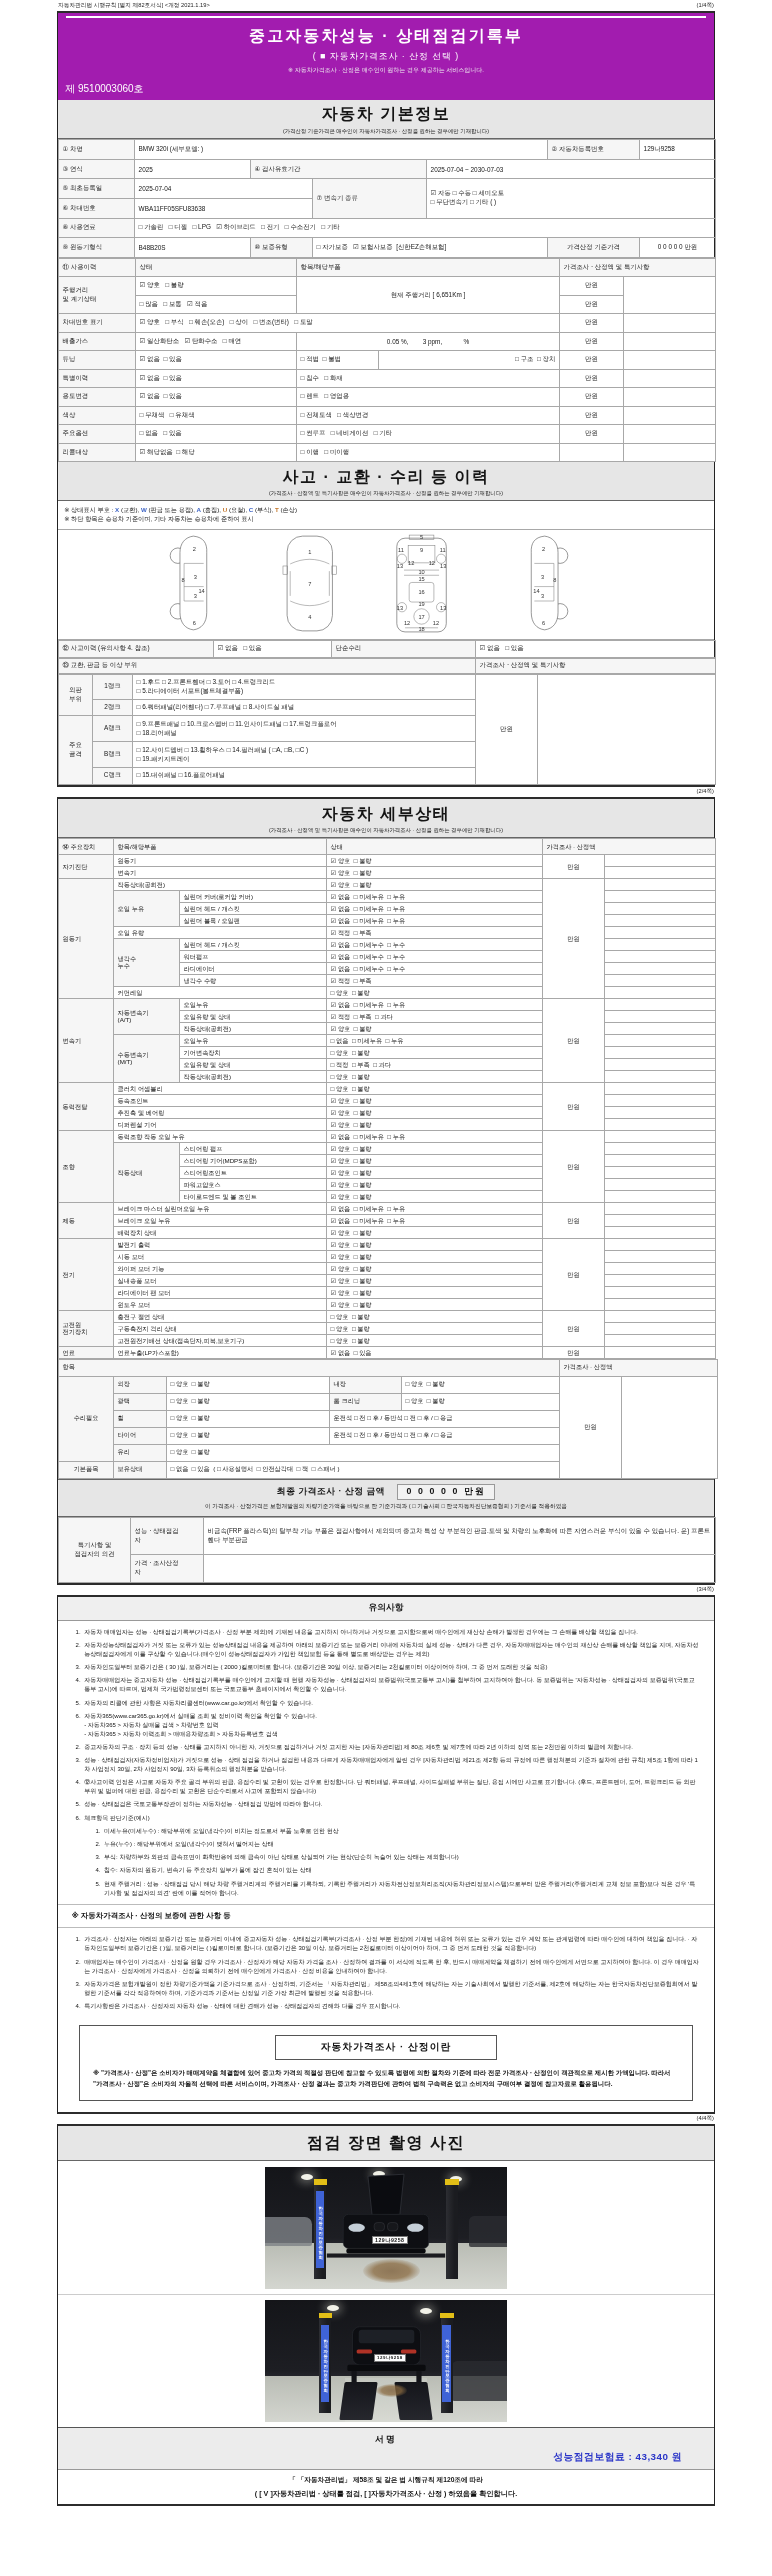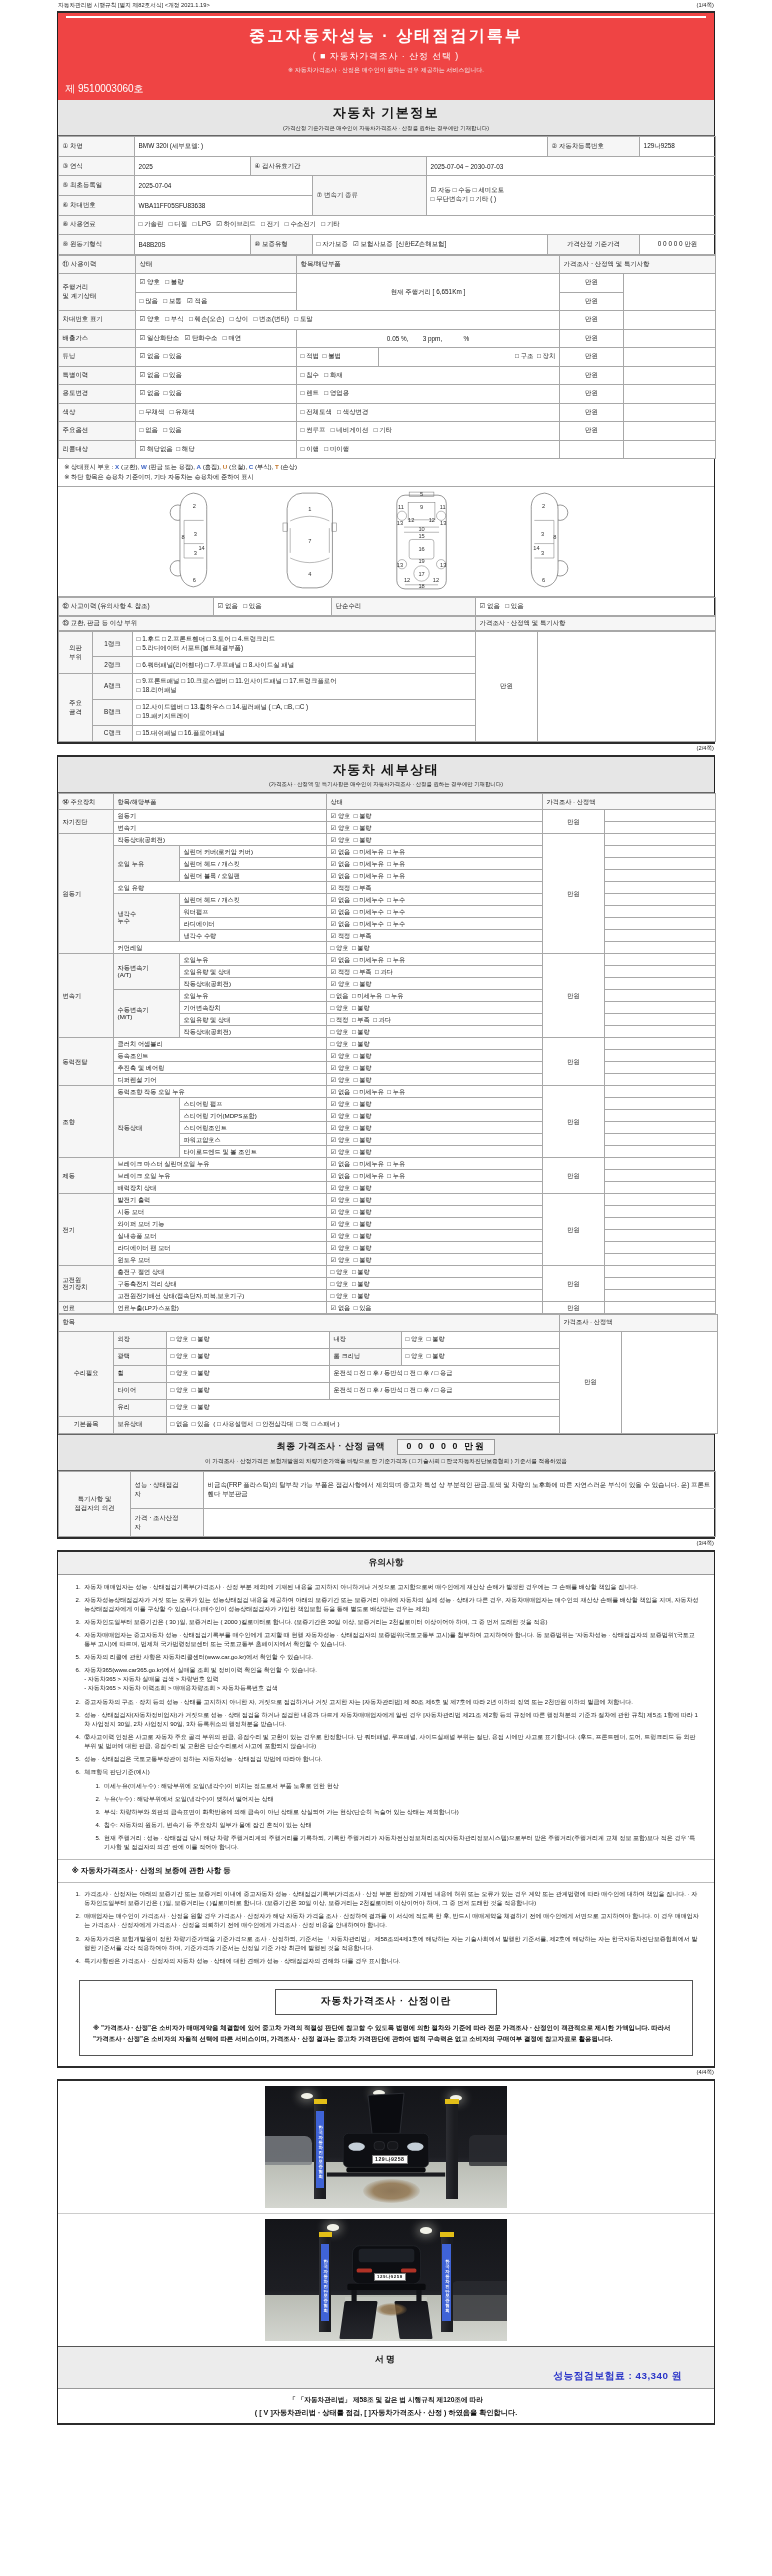--- a/index.html
+++ b/index.html
@@ -8,30 +8,30 @@
     width:773px; height:2576px; overflow:hidden;
     font-family:"Liberation Sans","DejaVu Sans",sans-serif;
     color:#141414; font-size:6.7px;
   }
   .sheet { width:658px; margin-left:57px; }
   .topline { display:flex; justify-content:space-between; font-size:5.7px; padding:1.5px 1px 1px; color:#222; }
   .marker { text-align:right; font-size:5.7px; padding:1px 1px 1.5px; color:#222; }
   .block { border:1px solid #222; border-top:2.6px solid #2c2c2c; border-bottom:2.6px solid #2c2c2c; background:#fff; }
 
   
-  .darkhead { background:#ef4444; color:#fff; padding:2.1px 7.2px 4.1px; }
+  .darkhead { background:#a21caf; color:#fff; padding:2.1px 7.2px 4.1px; }
   .darkhead .stripe { height:2.6px; background:#fff; margin:1px 1px 8.2px; }
   .darkhead .t1 { text-align:center; font-size:16px; font-weight:700; letter-spacing:2.1px; }
   .darkhead .t2 { text-align:center; font-size:8.8px; margin-top:3.6px; letter-spacing:1px; }
   .darkhead .t3 { text-align:center; font-size:6px; margin-top:2.6px; color:#f0f0f0; }
   .darkhead .docno { font-size:10px; font-weight:400; margin-top:7.2px; }
 
   
   .band { background:#e6e6e6; text-align:center; padding:4.6px 0 3.6px; border-bottom:0.5px solid #666; }
-  .band .bt { font-size:13px; font-weight:700; letter-spacing:1.5px; }
+  .band .bt { font-size:16px; font-weight:700; letter-spacing:1.5px; }
   .band .bs { font-size:5.4px; margin-top:2.1px; color:#222; }
 
   table { width:100%; border-collapse:collapse; table-layout:fixed; }
   td { border:0.5px solid #a8a8a8; padding:1.5px 3.6px; font-size:6.4px; vertical-align:middle; word-break:break-all; }
   .lab { background:#f6f6f6; }
   .ctr { text-align:center; }
   .pre { white-space:pre-wrap; }
   .ml  { white-space:pre-line; }
   .price { text-align:center; }
   .x { background:#fff; }
@@ -242,20 +242,24 @@
       <tr>
         <td class="lab">리콜대상</td>
         <td class="pre">☑ 해당없음  □ 해당</td>
         <td colspan="2" class="pre">□ 이행   □ 미이행</td>
         <td></td>
         <td class="x"></td>
       </tr>
     </tbody>
       </table>
 
+    <div class="band">
+      <div class="bt">사고 · 교환 · 수리 등 이력</div>
+      <div class="bs">(가격조사 · 산정액 및 특기사항은 매수인이 자동차가격조사 · 산정을 원하는 경우에만 기재합니다)</div>
+    </div>
     <div class="legendwrap">
       <div>
         <span>※ 상태표시 부호 : </span><span class="lg-b">X</span><span> (교환), </span><span class="lg-b">W</span><span> (판금 또는 용접), </span><span class="lg-b">A</span><span> (흠집), </span><span class="lg-o">U</span><span> (요철), </span><span class="lg-b">C</span><span> (부식), </span><span class="lg-o">T</span><span> (손상)</span>
       </div>
       <div>※ 하단 항목은 승용차 기준이며, 기타 자동차는 승용차에 준하여 표시</div>
     </div>
 
     <div class="diagram">
       <svg width="546" height="101" viewBox="0 0 1060 196" style="font-size:13px">
 
@@ -844,20 +848,23 @@
         </div>
     </div>
     <div class="defbox">
       <div class="dt">자동차가격조사 · 산정이란</div>
       <div class="dx">※ "가격조사 · 산정"은 소비자가 매매계약을 체결함에 있어 중고차 가격의 적절성 판단에 참고할 수 있도록 법령에 의한 절차와 기준에 따라 전문 가격조사 · 산정인이 객관적으로 제시한 가액입니다. 따라서 "가격조사 · 산정"은 소비자의 자율적 선택에 따른 서비스이며, 가격조사 · 산정 결과는 중고차 가격판단에 관하여 법적 구속력은 없고 소비자의 구매여부 결정에 참고자료로 활용됩니다.</div>
     </div>
   </div>
   <div class="marker">(4/4쪽)</div>
 
   <div class="block">
+    <div class="band" style="padding:6.7px 0">
+      <div class="bt">점검 장면 촬영 사진</div>
+    </div>
 
     <div class="photo-cell first">
       <div class="photo">
         <span class="lamp" style="left:36px;top:7.2px"></span>
         <span class="lamp" style="left:108px;top:4.1px"></span>
         <span class="lamp" style="left:185px;top:9.3px"></span>
         <div class="bgcar" style="left:-10.3px;bottom:43px;width:57px;height:29px"></div>
         <div class="bgcar dark" style="right:-8.2px;bottom:42px;width:46px;height:31px"></div>
 
         <svg width="242" height="122" style="position:absolute;left:0;top:0" viewBox="0 0 470 237">

